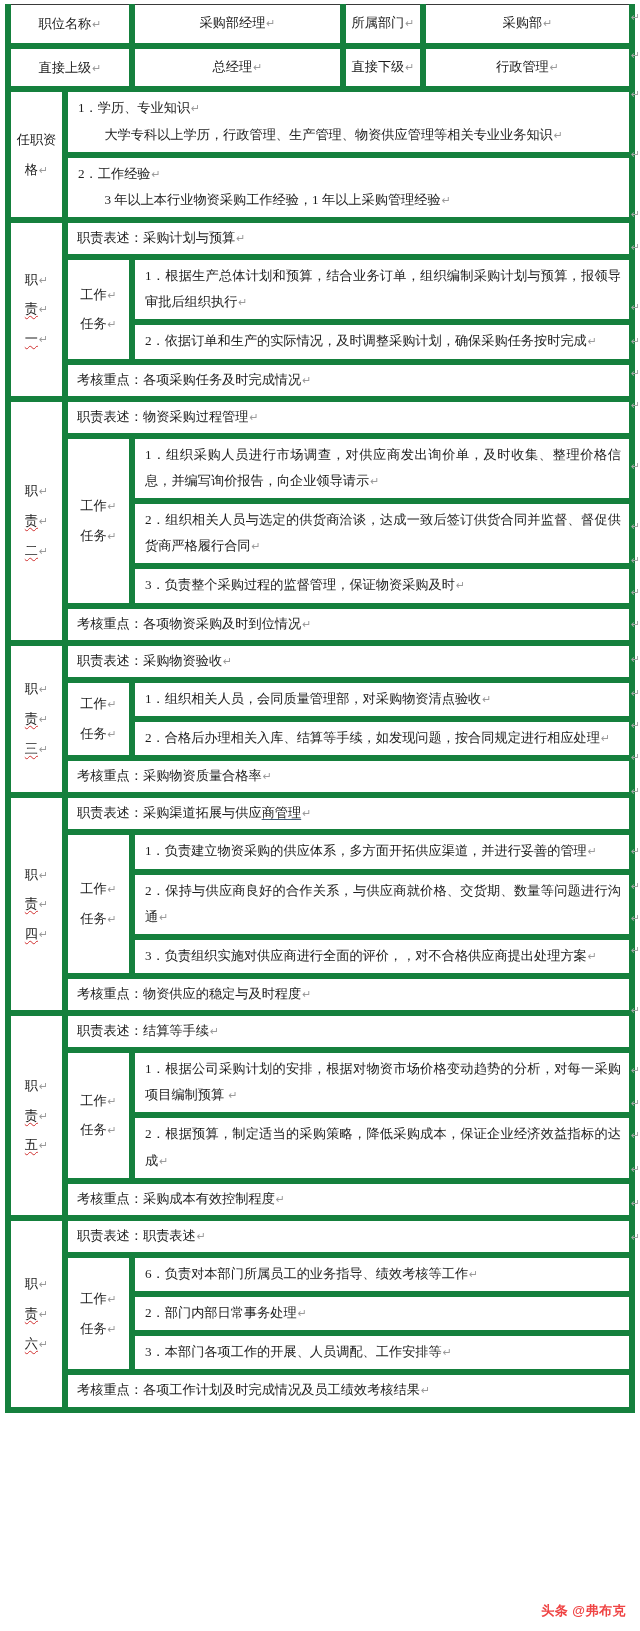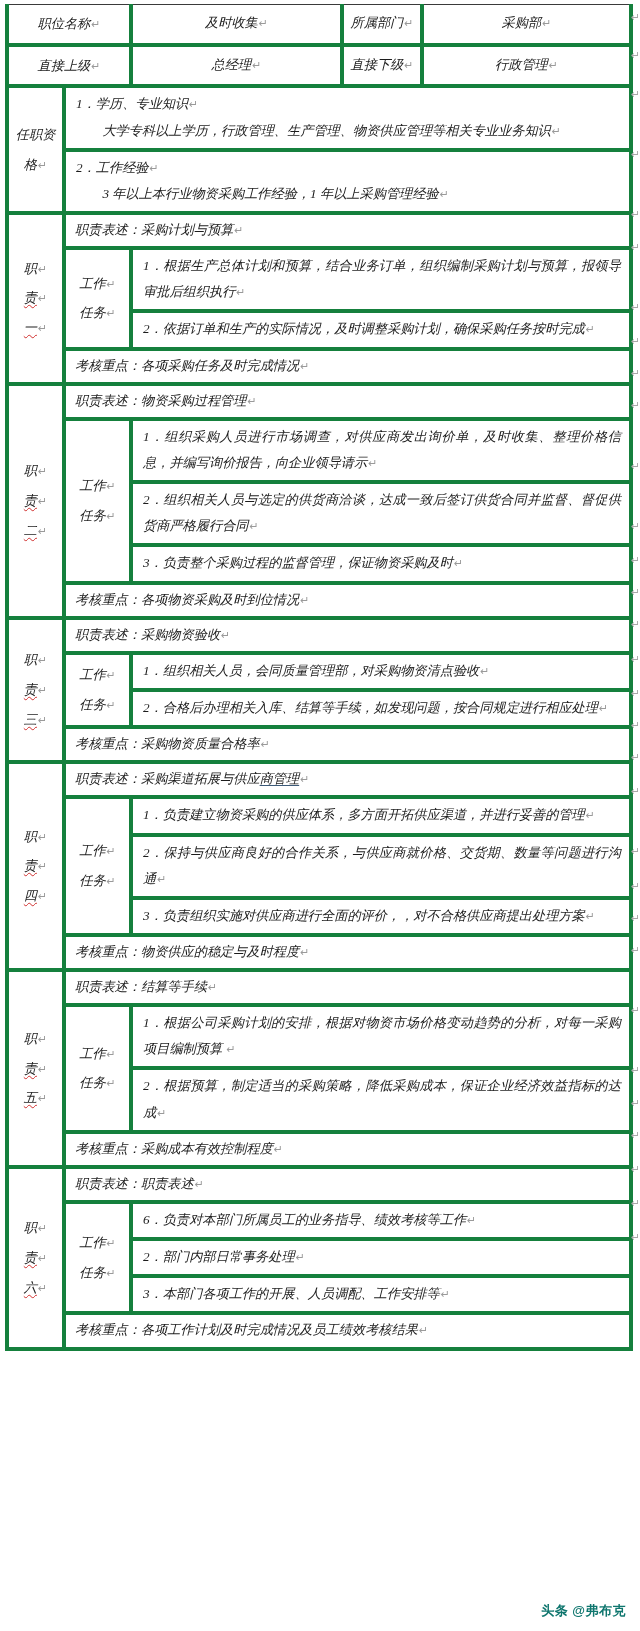--- a/index.html
+++ b/index.html
@@ -17,32 +17,32 @@
     padding:4px 0 0 0;
     overflow:hidden;
   }
   table.jd{
     border-collapse:collapse;
     table-layout:fixed;
     width:624px;
     margin-left:5px;
   }
   table.jd td{
-    border:4px solid #15803d;
+    border:6px solid #15803d;
     padding:0;
     vertical-align:middle;
     font-size:13.2px;
     line-height:1.98;
     color:#1c1c1c;
   }
   
   tr.sec-top > td{border-top:1.6px solid #3a3a3a;}
   td.thick-left{border-left:1.6px solid #3a3a3a;}
 
-  .cell{padding:2px 7px 3px 9px;font-style:italic;}
+  .cell{padding:2px 7px 3px 9px;}
   .cell.center{text-align:center;padding-left:4px;padding-right:4px;}
   .cell.vlabel{
     text-align:center;
     padding:4px 2px;
     line-height:2.25;
   }
   .cell.body{
     text-align:justify;
     text-justify:inter-ideograph;
     padding:3px 8px 4px 10px;
@@ -87,21 +87,21 @@
     text-decoration-color:#3c5a78;
     text-underline-offset:2px;
     margin-top:40px;
   }
   .watermark{
     position:absolute;
     right:14px;
     bottom:11px;
     font-size:13px;
     font-weight:bold;
-    color:#0f766e;
+    color:#ef4444;
     font-family:"Liberation Sans","DejaVu Sans",sans-serif;
     letter-spacing:0.5px;
     white-space:nowrap;
   }
 </style>
 </head>
 <body>
 
 <div class="page">
 
@@ -113,21 +113,21 @@
       <col style="width:80px">
       <col style="width:209px">
     </colgroup>
     <tbody>
 
       <tr class="sec-top">
         <td colspan="2" class="thick-left">
           <div class="cell center vlabel"><span>职位名称</span><span class="pil">↵</span></div>
         </td>
         <td>
-          <div class="cell center"><span>及时收集</span><span class="pil">↵</span></div>
+          <div class="cell center"><span>采购部经理</span><span class="pil">↵</span></div>
         </td>
         <td>
           <div class="cell center"><span>所属部门</span><span class="pil">↵</span></div>
         </td>
         <td>
           <div class="cell center"><span>采购部</span><span class="pil">↵</span></div>
         </td>
       </tr>
 
       <tr class="sec-top">

